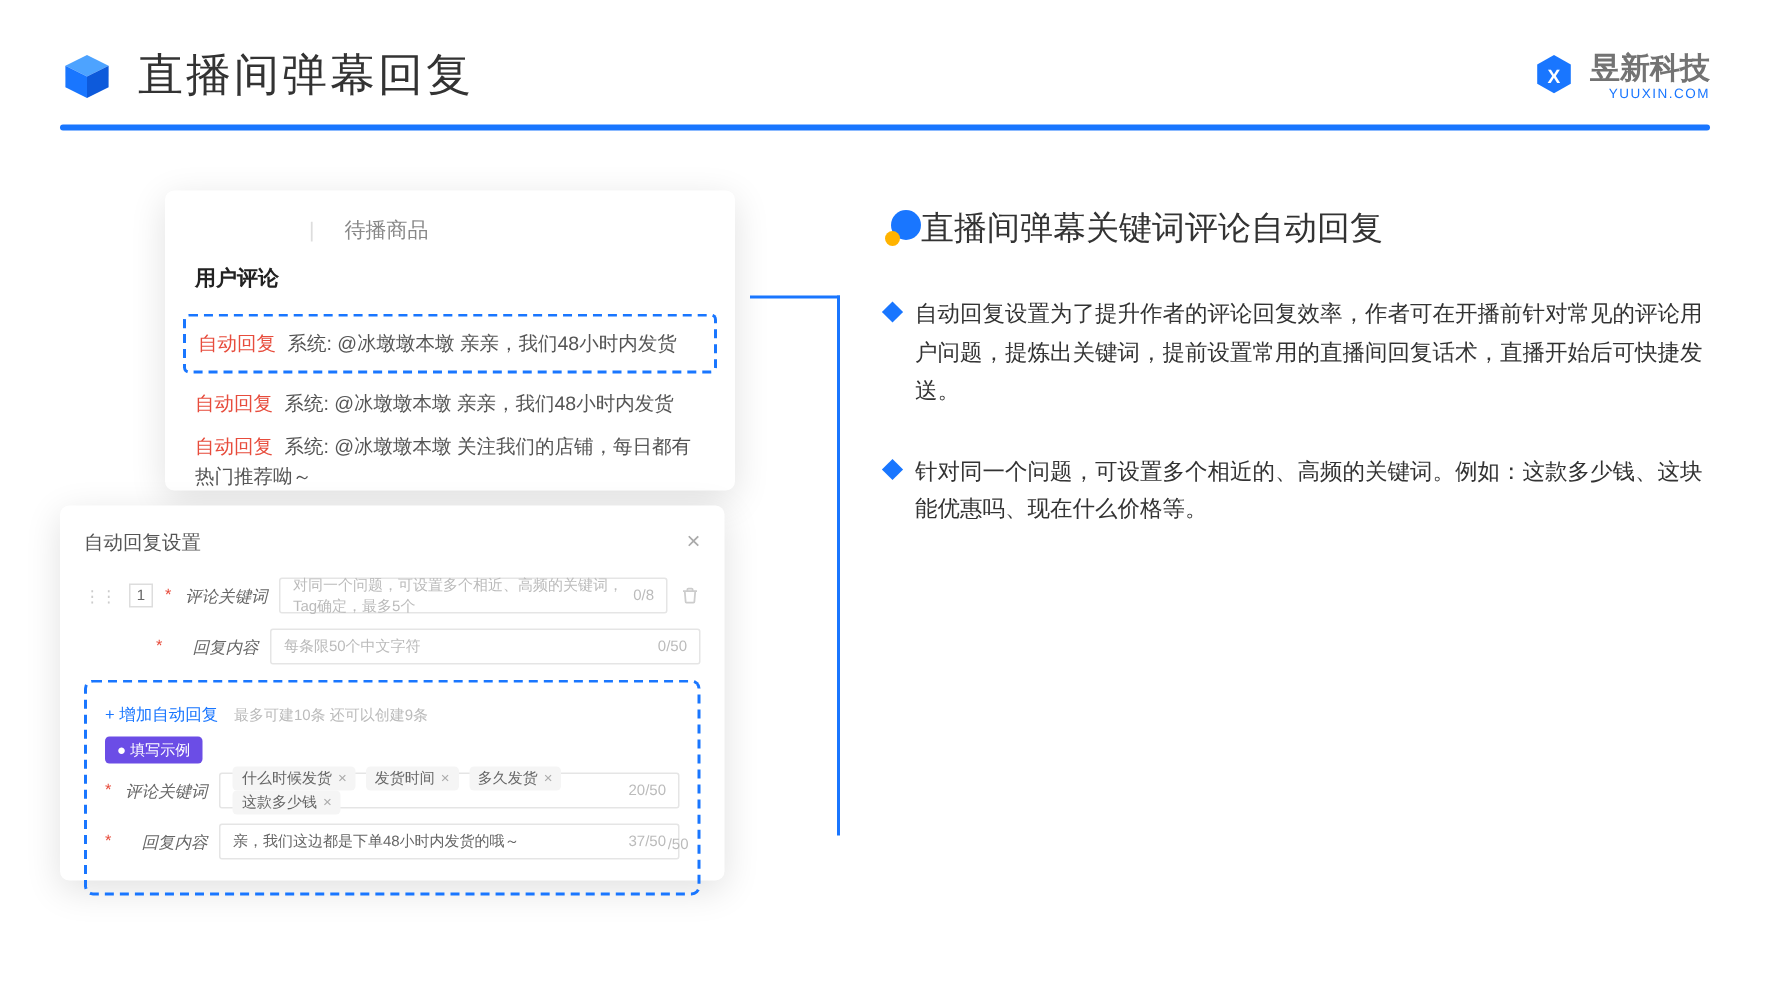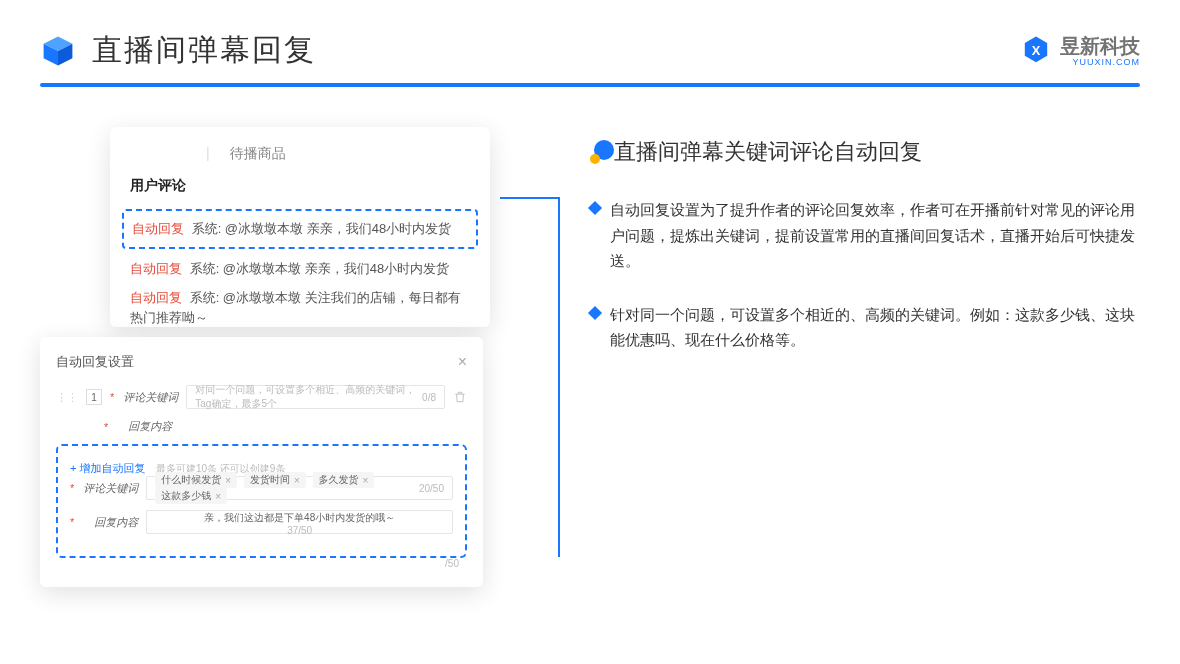--- a/index.html
+++ b/index.html
@@ -136,25 +136,30 @@
               <path d="M4 7h16M9 7V5a1 1 0 011-1h4a1 1 0 011 1v2m-9 0l1 12a1 1 0 001 1h8a1 1 0 001-1l1-12"></path>
             </svg>
         </span>
       </div>
 
       <div class="form-line">
         <span style="width:16px;"></span>
           <span style="width:16px;"></span>
         <span class="star">*</span>
         <span class="lbl">回复内容</span>
+        <div class="field">
+          <span>每条限50个中文字符</span>
+          <span class="meta">0/50</span>
+        </div>
       </div>
 
       <div class="example-box">
         <span class="add-link">+ 增加自动回复</span>
         <span class="hint">最多可建10条 还可以创建9条</span>
+        <div><span class="example-pill">● 填写示例</span></div>
 
         <div class="form-line">
           <span class="star">*</span>
           <span class="lbl">评论关键词</span>
           <div class="field" style="color:#666;">
             <span>
               <span class="chip">
                   <span>什么时候发货</span>
                   <span class="x">×</span>
                 </span>
@@ -171,21 +176,21 @@
                   <span class="x">×</span>
                 </span>
             </span>
             <span class="meta">20/50</span>
           </div>
         </div>
 
         <div class="form-line">
           <span class="star">*</span>
           <span class="lbl">回复内容</span>
-          <div class="field" style="color:#666;flex-direction:column;">
+          <div class="field" style="color:#666;">
             <span>亲，我们这边都是下单48小时内发货的哦～</span>
             <span class="meta">37/50</span>
           </div>
           <span class="meta" style="position:absolute; right:24px; bottom:18px;">/50</span>
         </div>
       </div>
     </div>
 
     <div class="connector v1"></div>
 

